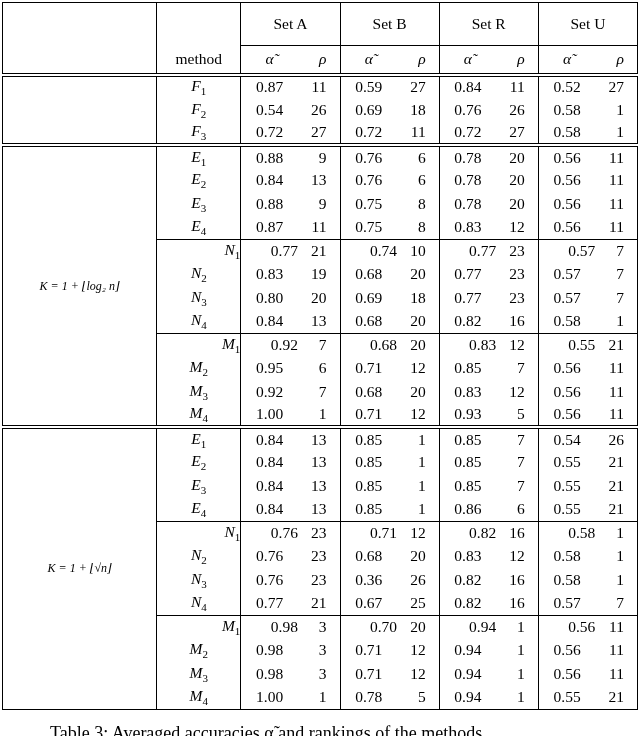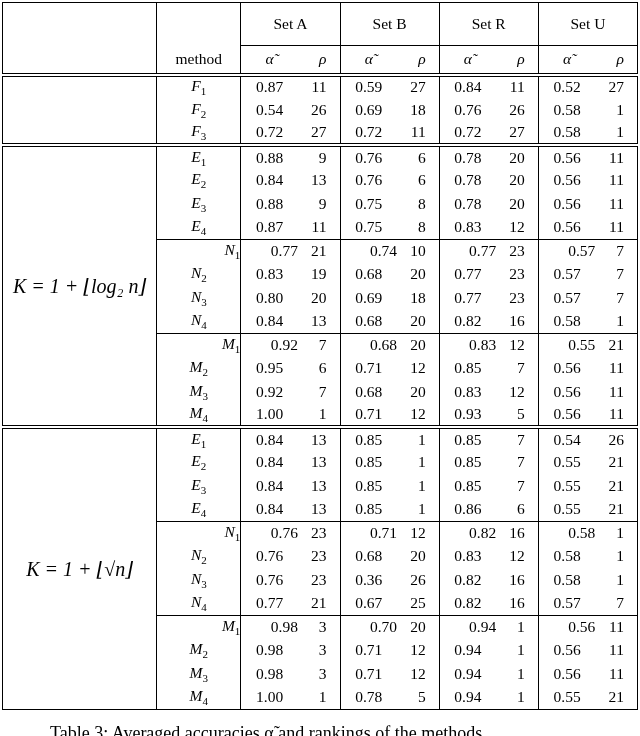--- a/index.html
+++ b/index.html
@@ -33,21 +33,21 @@
   col.c-r { width: 42px; }
   .vl { border-left: 1px solid #000; }
   tr.head-top th { height: 43px; }
   tr.head-sub th { height: 29px; border-bottom: 4px double #000; }
   th.setname { border-bottom: 1px solid #000; font-size: 15.5px; }
   td { height: 23.5px; }
   .rcell, th.rhead { text-align: right; padding-right: 13px; }
   th.greek { font-style: italic; font-size: 15.5px; }
   td.mcell i, td.kcell i { font-style: italic; }
   sub { font-size: 11px; }
-  td.kcell { font-size: 20px; }
+  td.kcell { font-size: 12px; }
   tr.group-start td { border-top: 4px double #000; }
   tr.sub-start td { border-top: 1px solid #000; text-align: right; }
   .caption {
     margin: 11px 50px 0 50px;
     font-size: 18px;
     text-align: justify;
     line-height: 1.35;
   }
 </style>
 </head>

